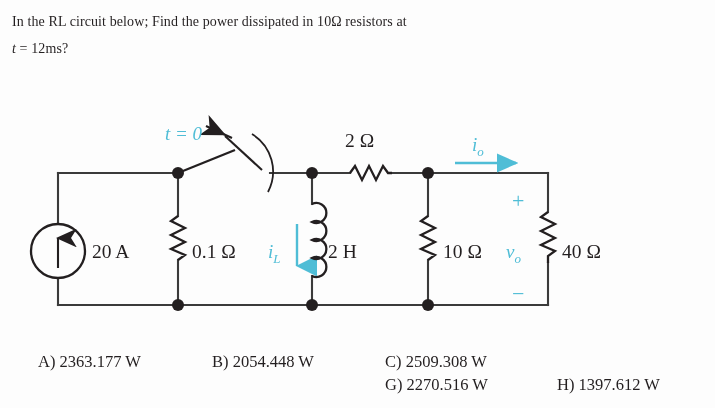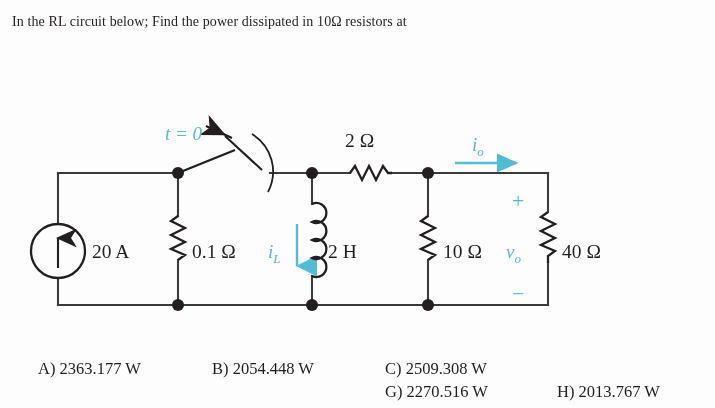--- a/index.html
+++ b/index.html
@@ -40,21 +40,20 @@
     height: 215px;
   }
   #circuit svg { display: block; }
 
   
   #answers {
     position: absolute;
     left: 0;
     top: 350px;
     width: 715px;
-    margin-top: 7px;
   }
   .ans-row {
     position: relative;
     height: 23px;
   }
   .ans {
     position: absolute;
     font-size: 16.5px;
     line-height: 23px;
     white-space: pre;
@@ -62,20 +61,21 @@
   .c0 { left: 38px; }
   .c1 { left: 212px; }
   .c2 { left: 385px; text-align: right; }
   .c3 { left: 557px; }
 </style>
 </head>
 <body>
 
 <div id="question">
   <div class="qline">In the RL circuit below; Find the power dissipated in 10Ω resistors at</div>
+  <div class="qline"><span class="ital">t</span><span> = 12ms?</span></div>
 </div>
 
 <div id="circuit">
 <svg width="715" height="215" viewBox="0 0 715 215" xmlns="http://www.w3.org/2000/svg">
   <defs>
     <marker id="cyanArrow" markerWidth="9" markerHeight="8" refX="8" refY="4" orient="auto">
       <path d="M0,0 L9,4 L0,8 z" fill="#4fbdd6"></path>
     </marker>
     <marker id="cyanArrowDown" markerWidth="9" markerHeight="9" refX="4.5" refY="8.5" orient="auto">
       <path d="M0,0 L9,0 L4.5,9 z" fill="#4fbdd6"></path>
@@ -175,15 +175,15 @@
 </div>
 
 <div id="answers">
   <div class="ans-row">
     <div class="ans c0">A) 2363.177 W</div>
     <div class="ans c1">B) 2054.448 W</div>
     <div class="ans c2">C) 2509.308 W</div>
   </div>
   <div class="ans-row">
     <div class="ans c2">G) 2270.516 W</div>
-    <div class="ans c3">H) 2013.767 W</div>
+    <div class="ans c3">H) 1397.612 W</div>
   </div>
 </div>
 
 </body></html>

